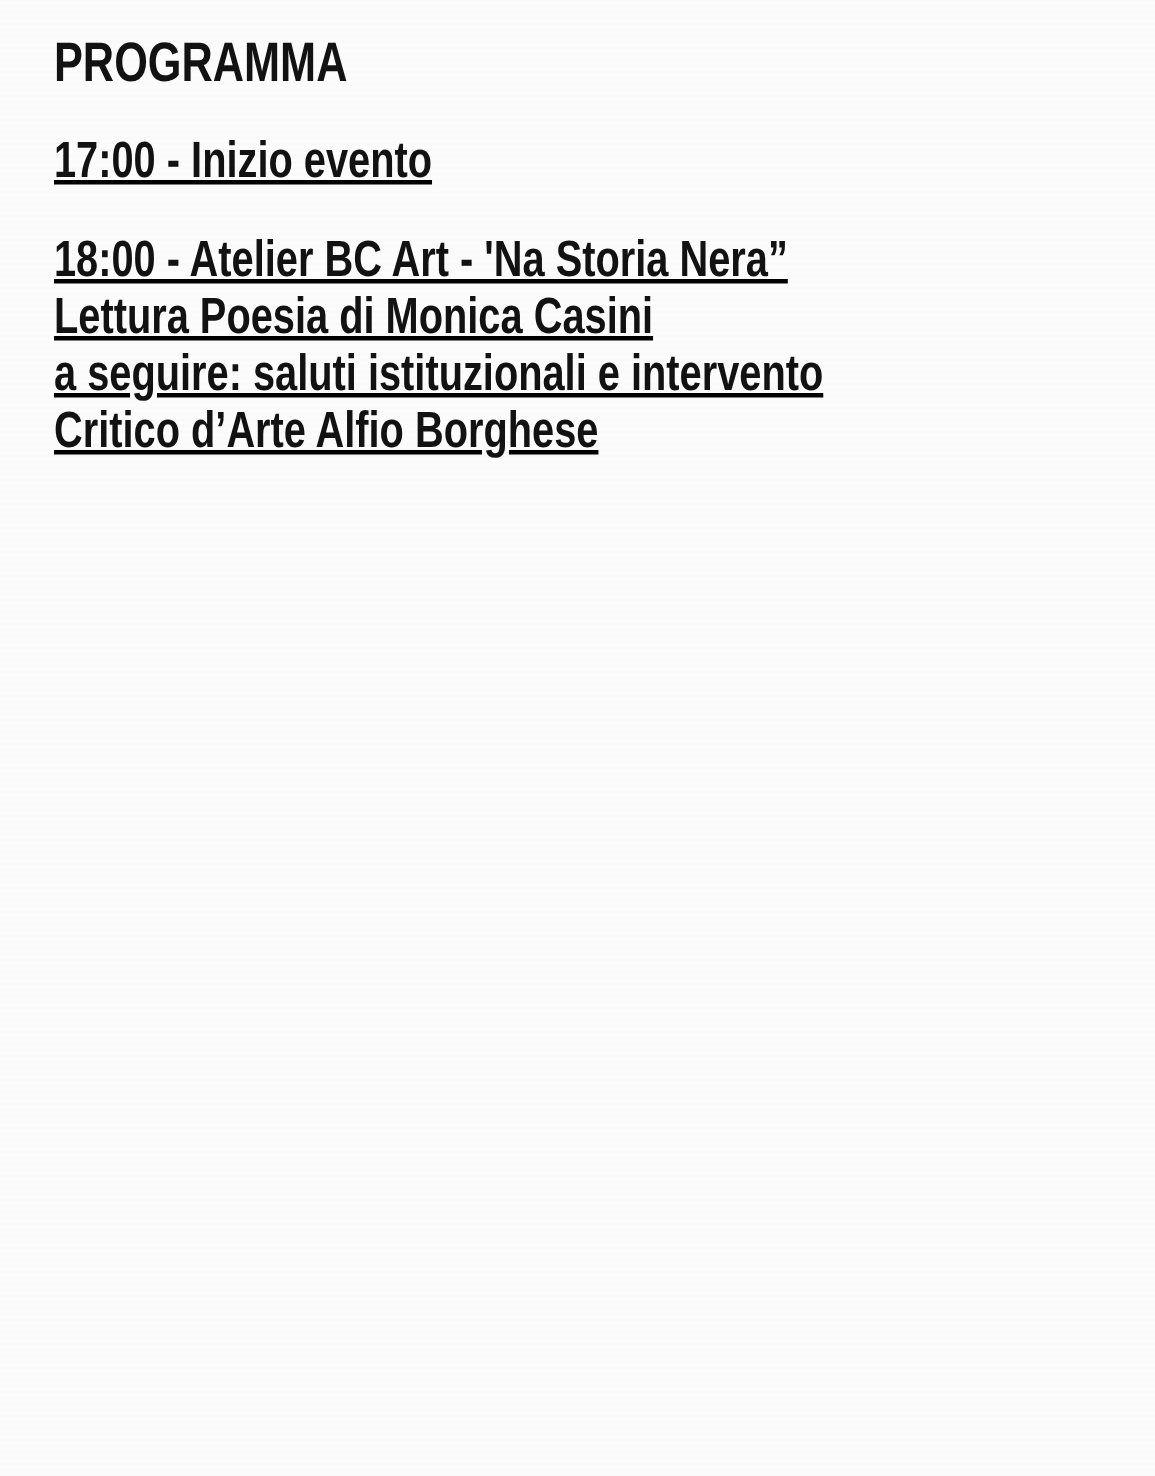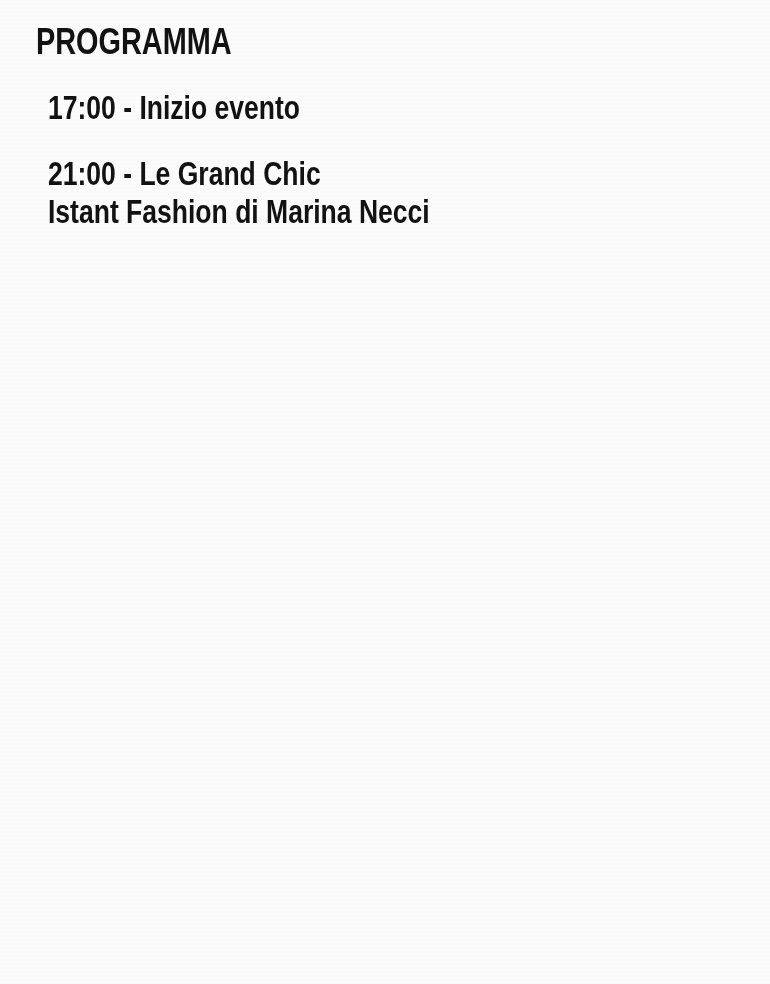--- a/index.html
+++ b/index.html
@@ -27,21 +27,22 @@
     font-weight: 700;
     font-size: 37px;
     line-height: 40px;
     letter-spacing: 0px;
     white-space: nowrap;
     transform: scaleX(0.78);
     transform-origin: 0 50%;
     margin: 0 0 26px 0;
   }
   .block {
-    margin: 0 0 28px 12px;
+    margin: 0 0 28px 0;
+    text-decoration: underline;
   }
   .line {
     color: #121212;
     font-weight: 700;
     font-size: 34px;
     line-height: 38px;
     white-space: nowrap;
     transform: scaleX(0.78);
     transform-origin: 0 50%;
   }
@@ -50,23 +51,25 @@
 <body>
 
 <div class="page">
 
   <div class="title">PROGRAMMA</div>
 
   <div class="block">
     <div class="line">17:00 - Inizio evento</div>
   </div>
 
+  <div class="block">
+    <div class="line">18:00 - Atelier BC Art - 'Na Storia Nera”</div>
+    <div class="line">Lettura Poesia di Monica Casini</div>
+    <div class="line">a seguire: saluti istituzionali e intervento</div>
+    <div class="line">Critico d’Arte Alfio Borghese</div>
+  </div>
 
 
 
-  <div class="block">
-    <div class="line">21:00 - Le Grand Chic</div>
-    <div class="line">Istant Fashion di Marina Necci</div>
-  </div>
 
 
 
 </div>
 
 </body></html>

